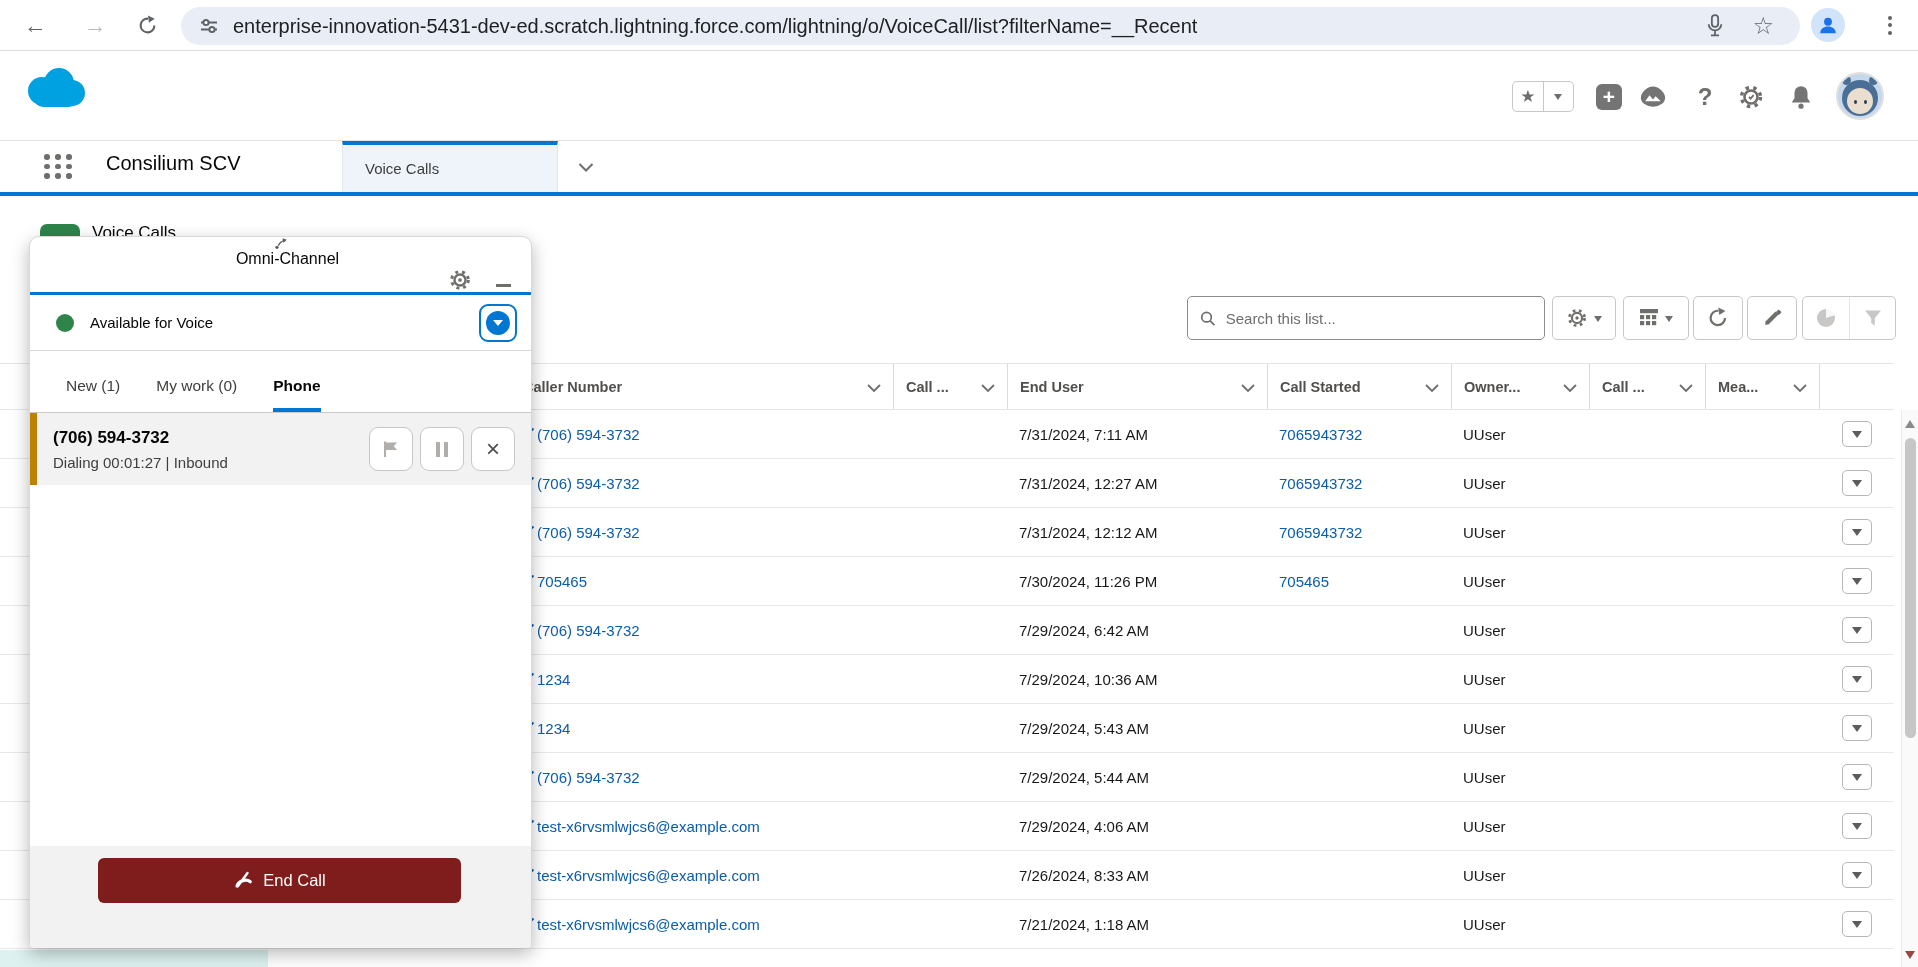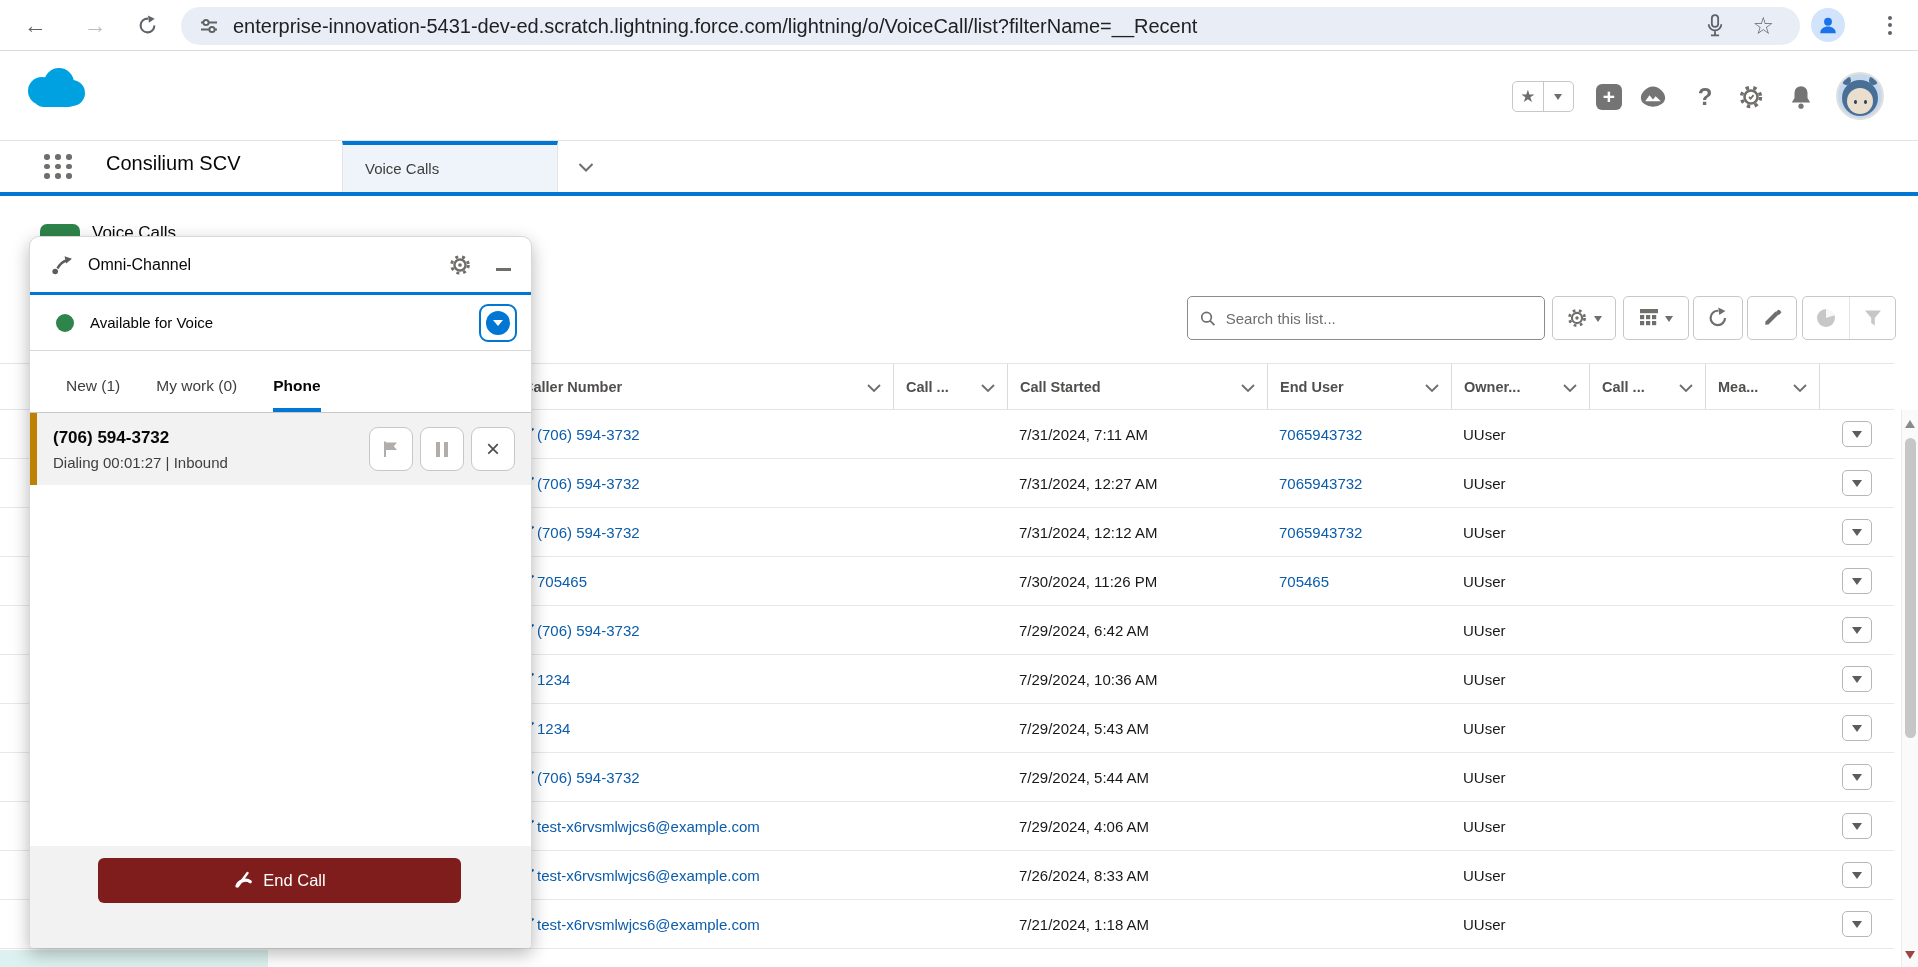--- a/index.html
+++ b/index.html
@@ -75,21 +75,21 @@
   
   .vscroll { position:absolute; left:1901px; top:410px; width:17px; height:557px; background:#fafafa; border-left:1px solid #ececec; }
   .vs-up { position:absolute; top:5px; left:3px; width:0; height:0; border:5.5px solid transparent; border-bottom:8px solid #8a8a8a; }
   .vs-thumb { position:absolute; top:28px; left:3px; width:11px; height:300px; background:#c6c6c6; border-radius:6px; }
   .vs-down { position:absolute; bottom:3px; left:3px; width:0; height:0; border:5.5px solid transparent; border-top:8px solid #9b4444; }
 
   .status-strip { position:absolute; left:0; top:950px; width:268px; height:17px; background:#ddf2f0; }
 
   
   .omni { position:absolute; left:29px; top:236px; width:503px; height:712px; background:#fff; border:1px solid #d8d8d8; border-radius:10px 10px 4px 4px; box-shadow:0 6px 18px rgba(0,0,0,0.28); }
-  .omni-header { position:absolute; left:0; top:0; width:100%; height:58px; display:flex; align-items:center; padding:0 20px; border-bottom:3px solid #0176d3; }
+  .omni-header { position:absolute; left:0; top:0; width:100%; height:58px; display:flex; align-items:center; padding:0 20px; border-bottom:3px solid #0176d3;flex-direction:column; }
   .omni-title { font-size:16px; color:#080707; margin-left:14px; }
   .omni-hdr-right { margin-left:auto; display:flex; align-items:center; gap:24px; }
   .min-bar { width:15px; height:3px; background:#706e6b; margin-top:10px; }
   .omni-status { position:absolute; left:0; top:58px; width:100%; height:56px; display:flex; align-items:center; padding:0 14px 0 26px; border-bottom:1px solid #d8d8d8; }
   .dot-green { width:18px; height:18px; border-radius:50%; background:#2e844a; }
   .status-label { font-size:15px; color:#080707; margin-left:16px; }
   .status-dd { margin-left:auto; width:38px; height:38px; border:2px solid #0176d3; border-radius:9px; background:#fff; display:flex; align-items:center; justify-content:center; cursor:pointer; }
   .status-dd .circ { width:24px; height:24px; border-radius:50%; background:#0176d3; display:flex; align-items:center; justify-content:center; }
   .status-dd .circ i { width:0; height:0; border:5px solid transparent; border-top:6.5px solid #fff; margin-top:5px; }
   .omni-tabs { position:absolute; left:0; top:122px; width:100%; height:54px; display:flex; align-items:stretch; gap:36px; padding-left:36px; border-bottom:1px solid #c9c9c9; }
@@ -295,27 +295,27 @@
               <path d="M1 1 L7 7 L13 1" stroke="#706e6b" stroke-width="1.8" fill="none"></path>
             </svg></span>
         </div>
       <div class="th">
           <span>Call ...</span>
           <span class="sortchev"><svg width="14" height="8" viewBox="0 0 14 8">
               <path d="M1 1 L7 7 L13 1" stroke="#706e6b" stroke-width="1.8" fill="none"></path>
             </svg></span>
         </div>
       <div class="th">
-          <span>Call Started</span>
+          <span>End User</span>
           <span class="sortchev"><svg width="14" height="8" viewBox="0 0 14 8">
               <path d="M1 1 L7 7 L13 1" stroke="#706e6b" stroke-width="1.8" fill="none"></path>
             </svg></span>
         </div>
       <div class="th">
-          <span>End User</span>
+          <span>Call Started</span>
           <span class="sortchev"><svg width="14" height="8" viewBox="0 0 14 8">
               <path d="M1 1 L7 7 L13 1" stroke="#706e6b" stroke-width="1.8" fill="none"></path>
             </svg></span>
         </div>
       <div class="th">
           <span>Owner...</span>
           <span class="sortchev"><svg width="14" height="8" viewBox="0 0 14 8">
               <path d="M1 1 L7 7 L13 1" stroke="#706e6b" stroke-width="1.8" fill="none"></path>
             </svg></span>
         </div>

